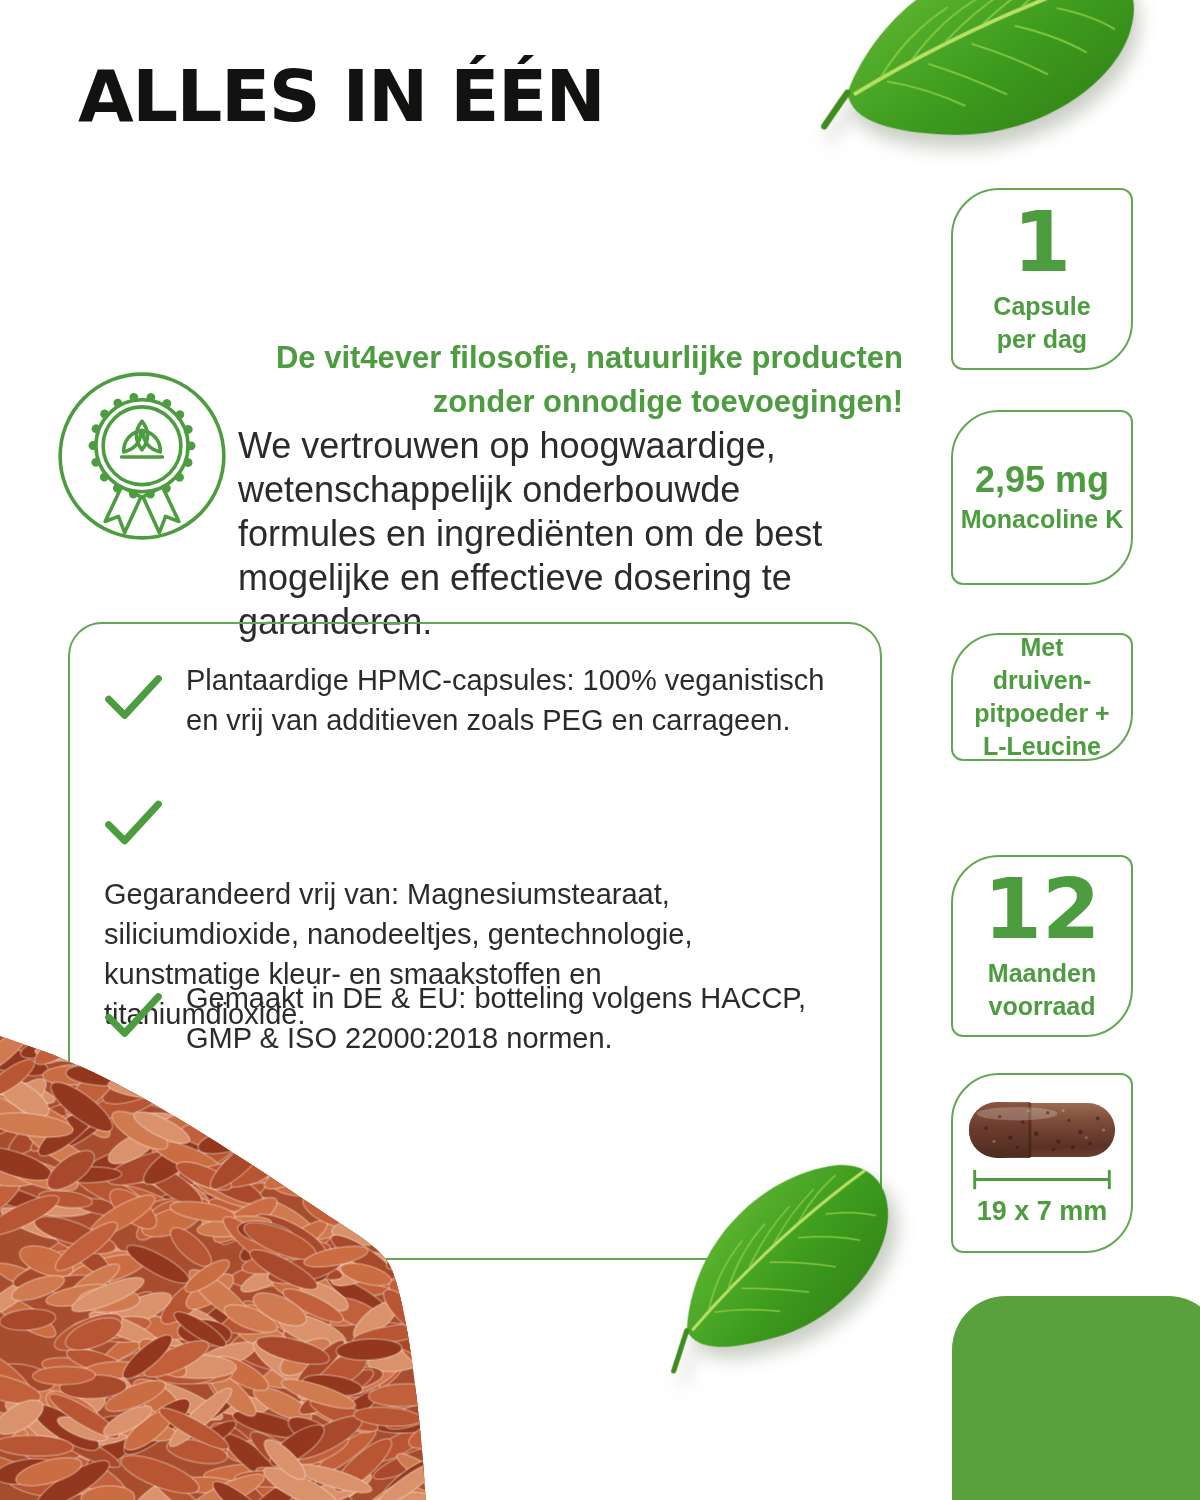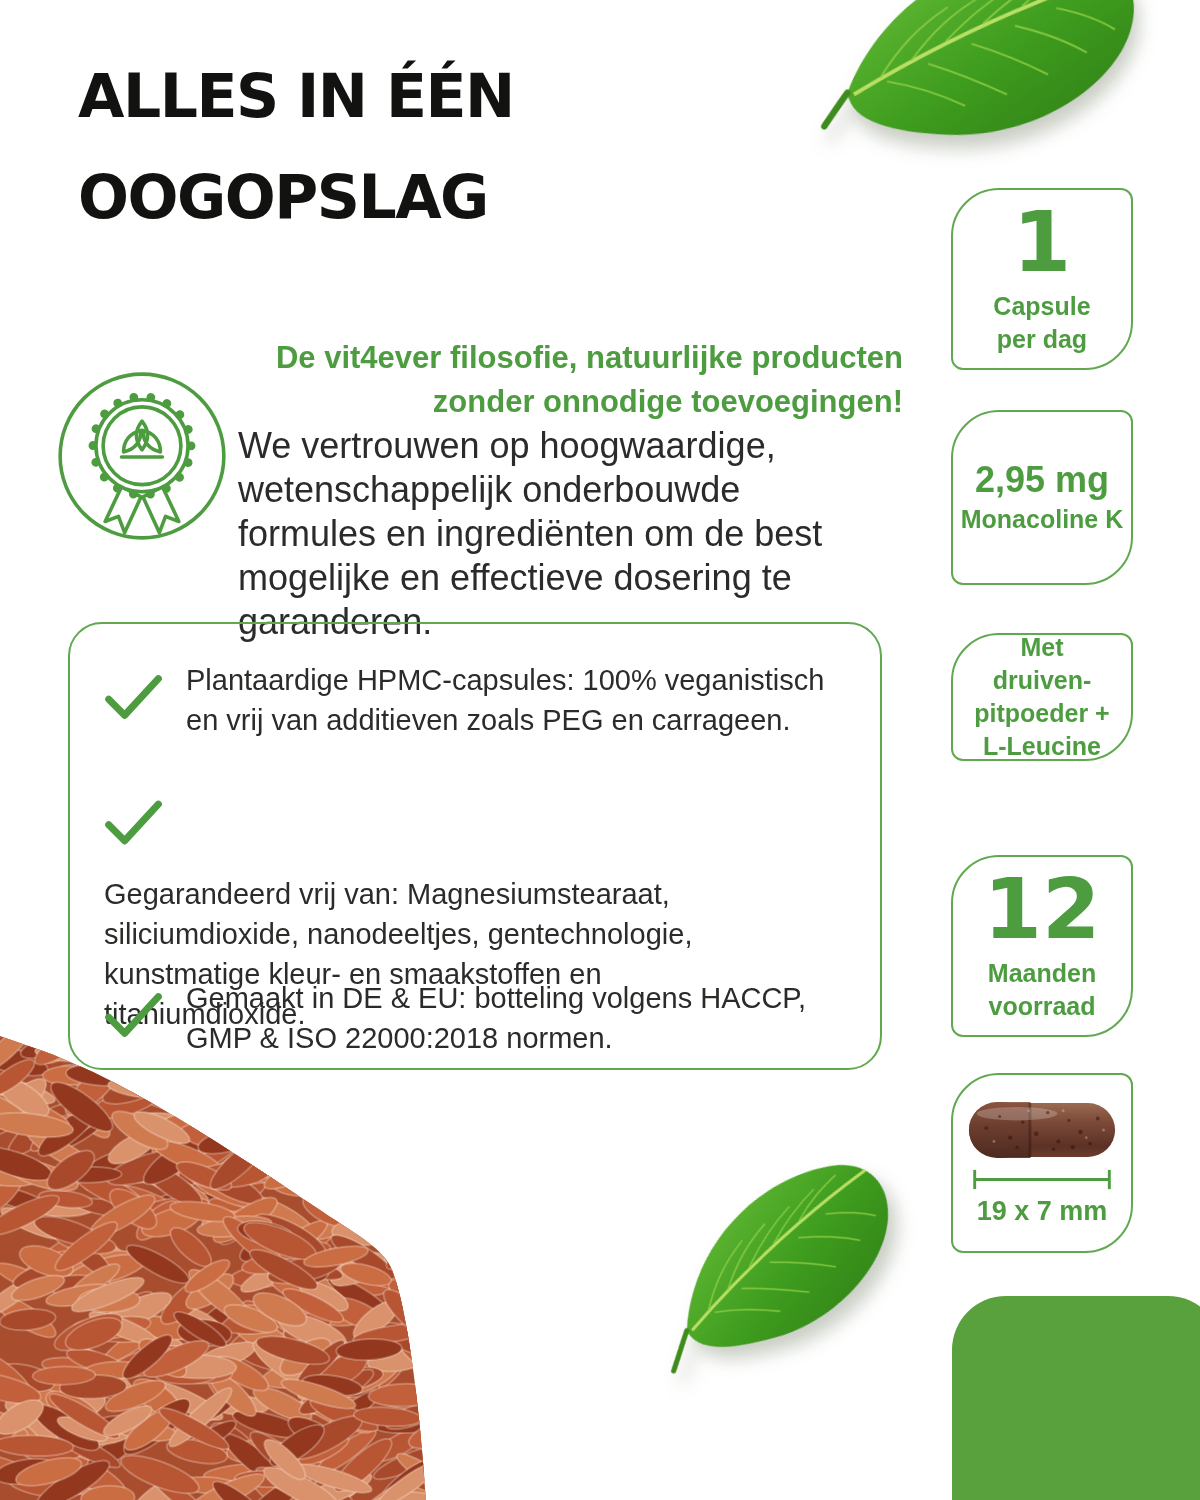--- a/index.html
+++ b/index.html
@@ -2,34 +2,34 @@
 <html style="--accent-green: #4d9c40; --border-green: #61a850; --panel-green: #58a13c; --title-black: #121210; --body-text: #2b2b2a;"><head>
 <meta charset="utf-8">
 <style>
   html,body{margin:0;padding:0;background:#ffffff;}
   #stage{position:relative;width:1200px;height:1500px;background:#fff;overflow:hidden;
          font-family:"Liberation Sans",sans-serif;}
 
   
   .title{position:absolute;left:78px;top:46px;margin:0;
          font-family:"DejaVu Sans",sans-serif;font-weight:bold;
-         font-size:60px;line-height:101px;letter-spacing:-1.5px;color:var(--title-black);}
+         font-size:72px;line-height:101px;letter-spacing:-1.5px;color:var(--title-black);}
   .title span{display:block;}
 
   
   .phil-heading{position:absolute;left:255px;top:336px;width:648px;
                 font-size:31px;font-weight:bold;line-height:44px;color:var(--accent-green);text-align:right;}
   .phil-body{position:absolute;left:238px;top:424px;width:636px;
              font-size:36px;line-height:44px;color:var(--body-text);}
   .badge-wrap{position:absolute;left:54px;top:368px;width:176px;height:176px;}
   .ln{fill:none;stroke:var(--accent-green);stroke-width:3.5;stroke-linecap:round;stroke-linejoin:round;}
   .ribbon{fill:#ffffff;stroke:var(--accent-green);stroke-width:3.5;stroke-linejoin:round;}
 
   
-  .check-panel{position:absolute;left:68px;top:622px;width:814px;height:448px;
+  .check-panel{position:absolute;left:68px;top:622px;width:814px;height:638px;
                border:2.5px solid var(--border-green);border-radius:34px;box-sizing:border-box;}
   .check-row{position:absolute;left:34px;display:flex;gap:22px;align-items:flex-start;width:746px;}
   .check-row.r1{top:36px;} .check-row.r2{top:156px;flex-direction:column;} .check-row.r3{top:354px;}
   .checkmark{flex:0 0 60px;margin-top:12px;}
   .check-text{font-size:29px;line-height:40px;color:var(--body-text);max-width:640px;}
 
   
   .fact-box{position:absolute;left:951px;width:182px;box-sizing:border-box;
             border:2.5px solid var(--border-green);border-radius:48px 12px 48px 12px;
             display:flex;flex-direction:column;align-items:center;justify-content:center;
@@ -55,21 +55,20 @@
   .bottom-panel{position:absolute;left:952px;top:1296px;width:270px;height:230px;
                 background:var(--panel-green);border-radius:54px 54px 0 0;z-index:2;}
 </style>
 </head>
 <body>
 
 <div id="stage">
 
   <h1 class="title">
     <span>ALLES IN ÉÉN</span>
-    <span>OOGOPSLAG</span>
   </h1>
 
   <div class="badge-wrap">
     <svg viewBox="0 0 172 172" width="176" height="176">
       <circle class="ln" cx="86" cy="86" r="80" stroke-width="4"></circle>
       <path class="ribbon" d="M66,116 L50,150 L63,145 L69,161 L85,126 Z"></path>
       <path class="ribbon" d="M106,116 L122,150 L109,145 L103,161 L87,126 Z"></path>
       <circle cx="86" cy="76" r="46" fill="#ffffff"></circle>
       <circle cx="86" cy="76" r="48" fill="none" stroke="var(--accent-green)" stroke-width="8.5" stroke-linecap="round" stroke-dasharray="0.1 16.65"></circle>
       <circle class="ln" cx="86" cy="76" r="45"></circle>

